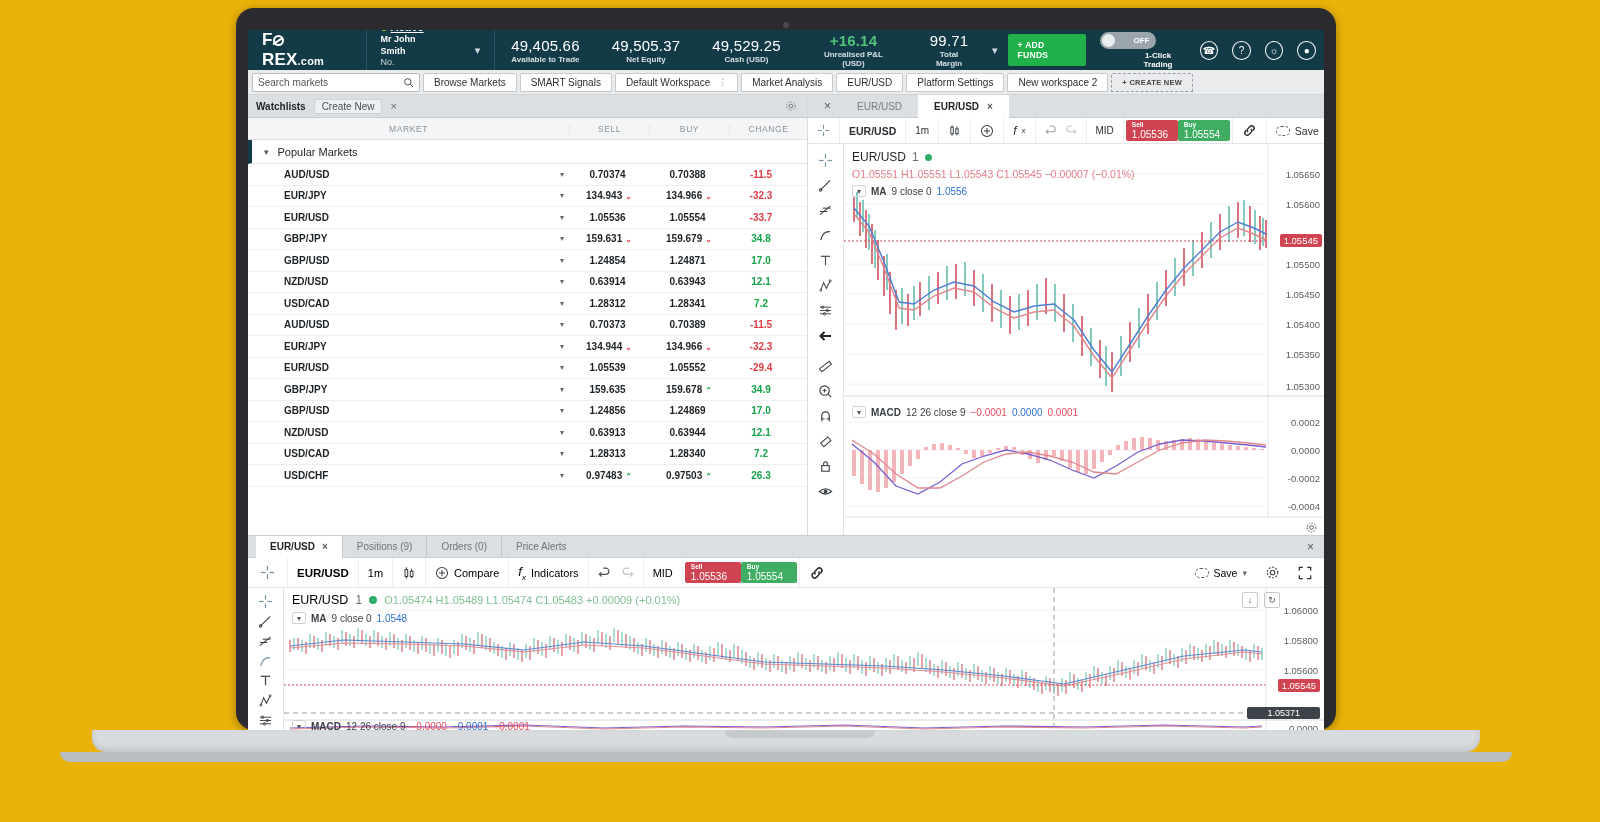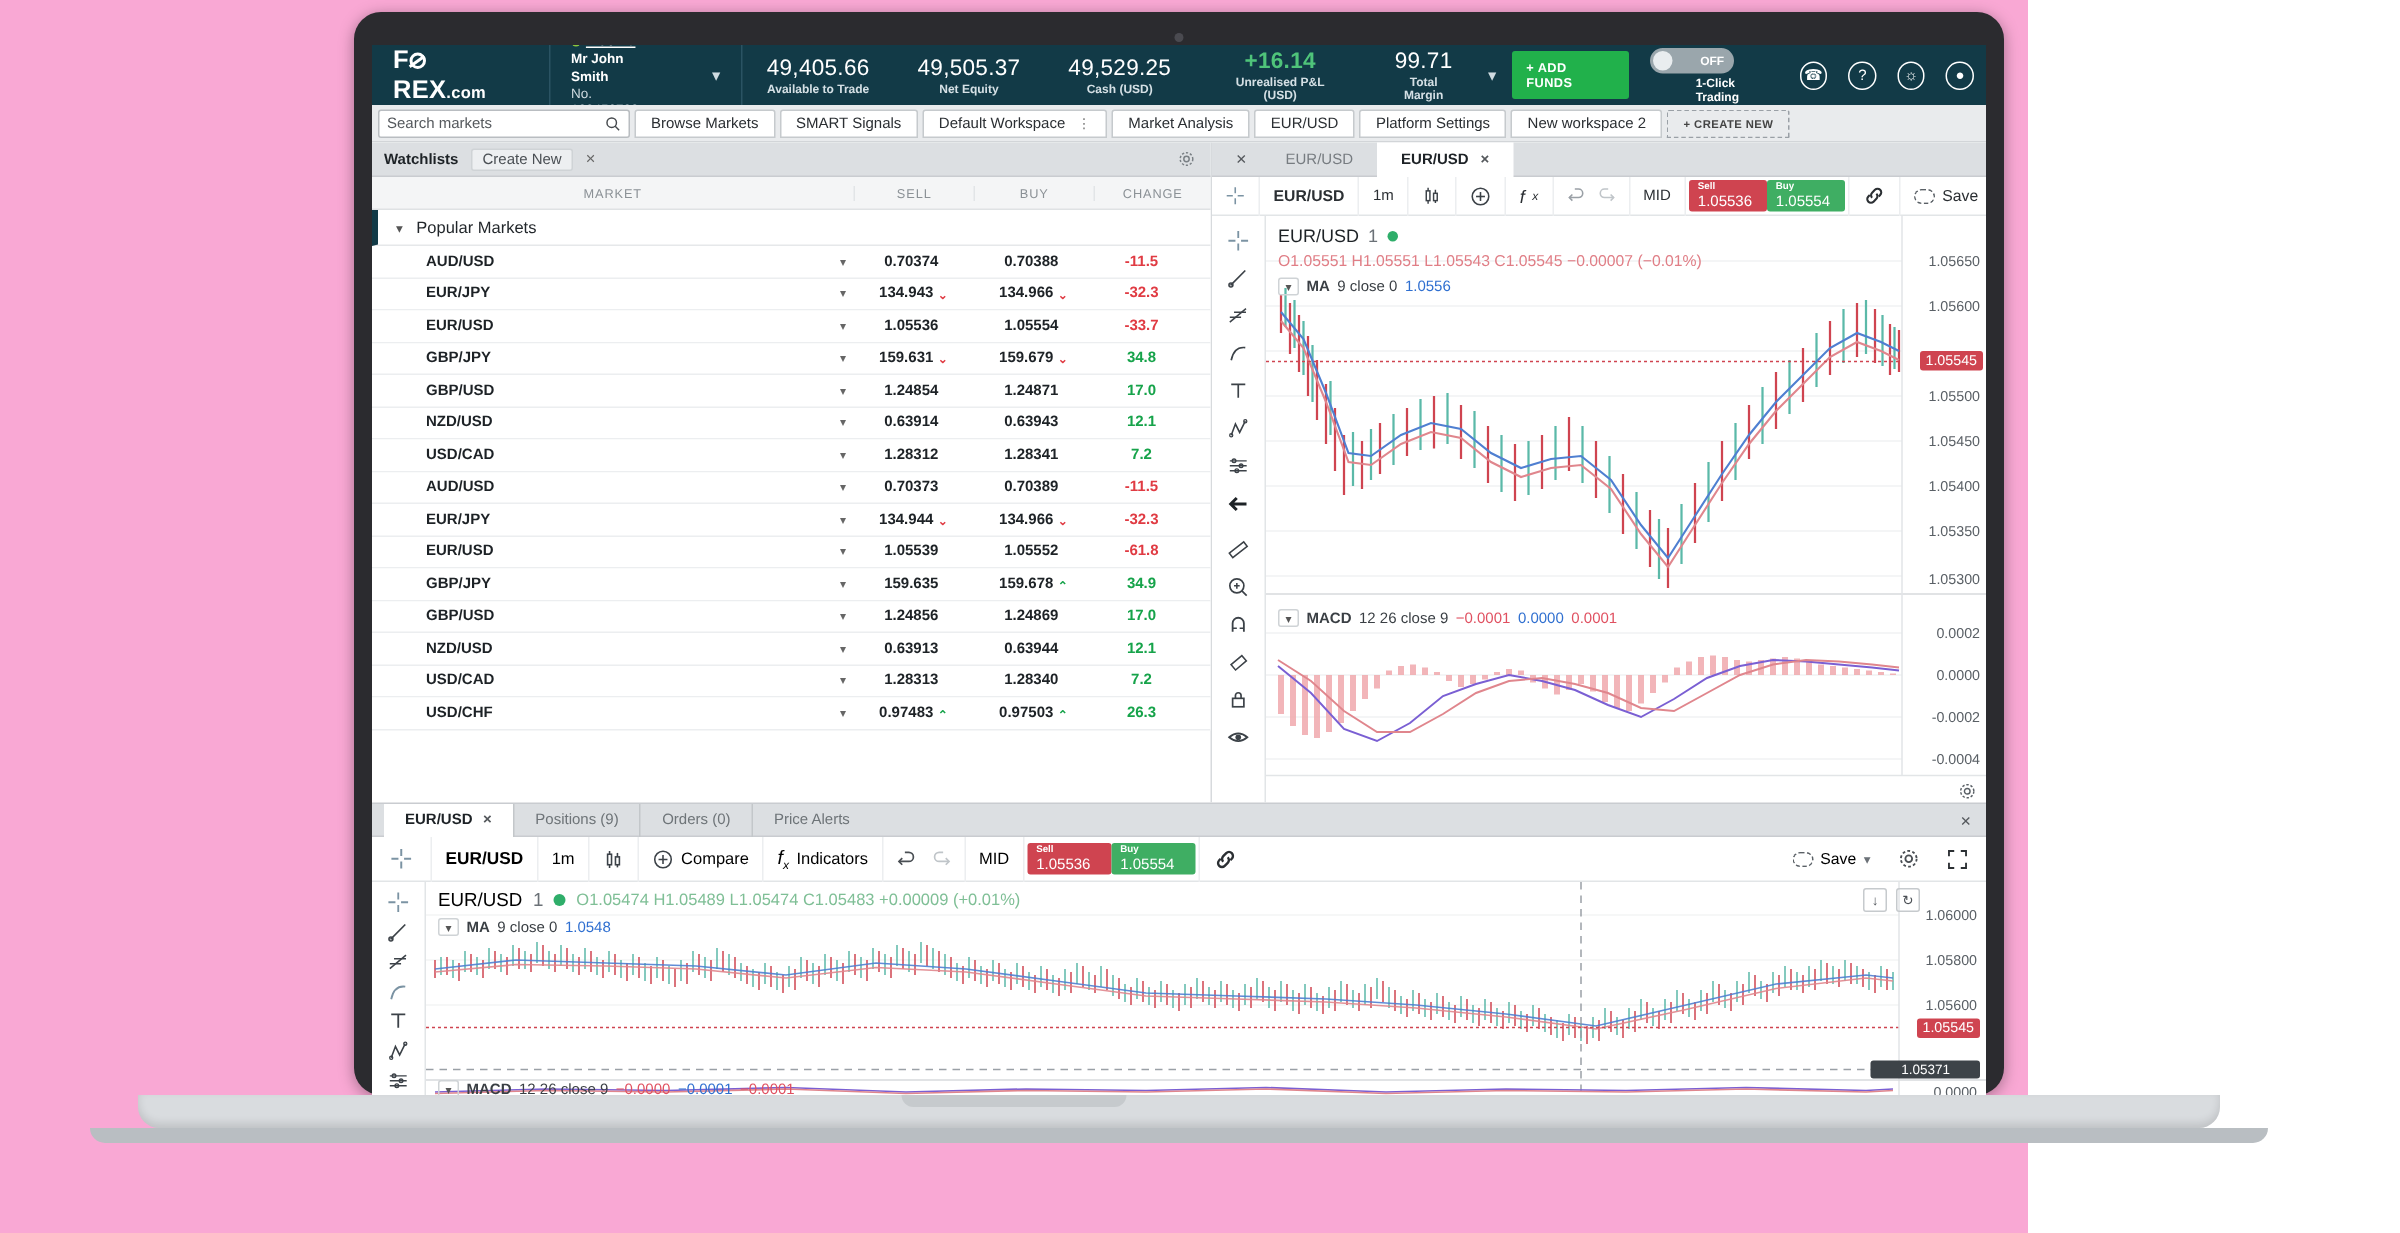--- a/index.html
+++ b/index.html
@@ -4,21 +4,21 @@
 <style>
   * { box-sizing: border-box; margin: 0; padding: 0; }
   html, body {
     width: 1600px; height: 822px;
     background: #ffffff;
     font-family: "Liberation Sans", sans-serif;
     overflow: hidden;
   }
 
   
-  #laptop { position: absolute; left: 0; top: 0; width: 1352px; height: 822px; background:#f9a8d4; }
+  #laptop { position: absolute; left: 0; top: 0; width: 1600px; height: 822px; background:#eab308; }
   #lid {
     position: absolute; left: 236px; top: 8px; width: 1100px; height: 722px;
     background: #2b2b2f; border-radius: 18px;
     box-shadow: 0 2px 10px rgba(0,0,0,.35);
   }
   #bezel-notch {
     position:absolute; left:50%; top:14px; transform:translateX(-50%);
     width:6px;height:6px;border-radius:50%;background:#4a4a50;
   }
   #screen {
@@ -68,21 +68,21 @@
 
   .stat { text-align:center; padding:0 16px; }
   .stat .v { font-size:15px; font-weight:normal; letter-spacing:.2px; }
   .stat .l { font-size:8px; font-weight:bold; color:#d5e0e5; margin-top:1px; }
   .stat.pos .v { color:#4fc47a; font-weight:bold; }
 
   #addfunds {
     background:#21b14b; color:#fff; font-size:8.5px; font-weight:bold;
     padding:6px 10px; border-radius:2px; letter-spacing:.3px; margin-left:10px;
   }
-  #oneclick { margin-left:14px; text-align:left; }
+  #oneclick { margin-left:14px; text-align:center; }
   .toggle-pill {
     width:56px;height:17px;border-radius:9px;background:#9aa6ac;
     display:flex;align-items:center;justify-content:flex-end;padding:0 7px 0 2px;
   }
   .toggle-knob{width:13px;height:13px;border-radius:50%;background:#e9edef;position:absolute;left:2px;top:2px;}
   .toggle-wrap{position:relative;width:56px;height:17px;}
   .toggle-txt{font-size:8px;font-weight:bold;color:#fff;}
   #oneclick .l { font-size:8px; font-weight:bold; color:#fff; margin-top:2px;margin-left:30px;}
   .hicon {
     width:19px;height:19px;border:1.5px solid #fff;border-radius:50%;
@@ -459,21 +459,21 @@
             <span class="m">EUR/USD</span>
             <span class="caret">▾</span>
             <span class="s">
               <span>1.05539</span>
               <span class="arrow neg"></span>
             </span>
             <span class="b">
               <span>1.05552</span>
               <span class="arrow neg"></span>
             </span>
-            <span class="c neg">-61.8</span>
+            <span class="c neg">-29.4</span>
           </div>
           <div class="wl-row">
             <span class="m">GBP/JPY</span>
             <span class="caret">▾</span>
             <span class="s">
               <span>159.635</span>
               <span class="arrow neg"></span>
             </span>
             <span class="b">
               <span>159.678</span>

